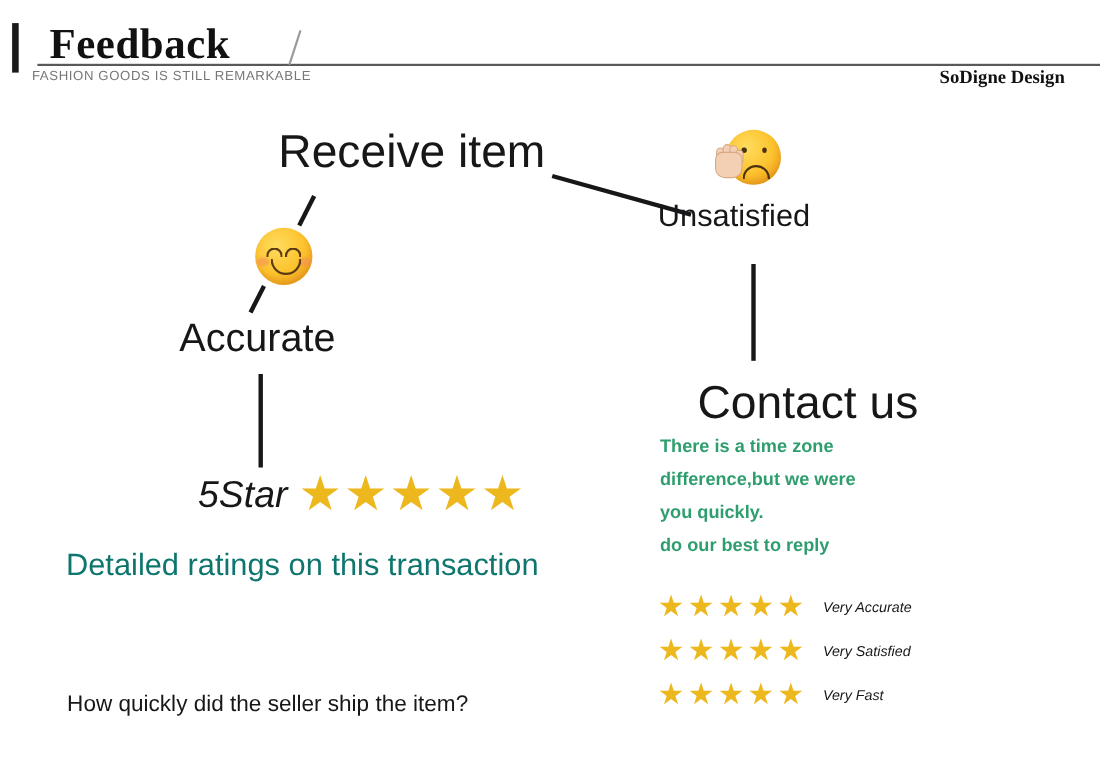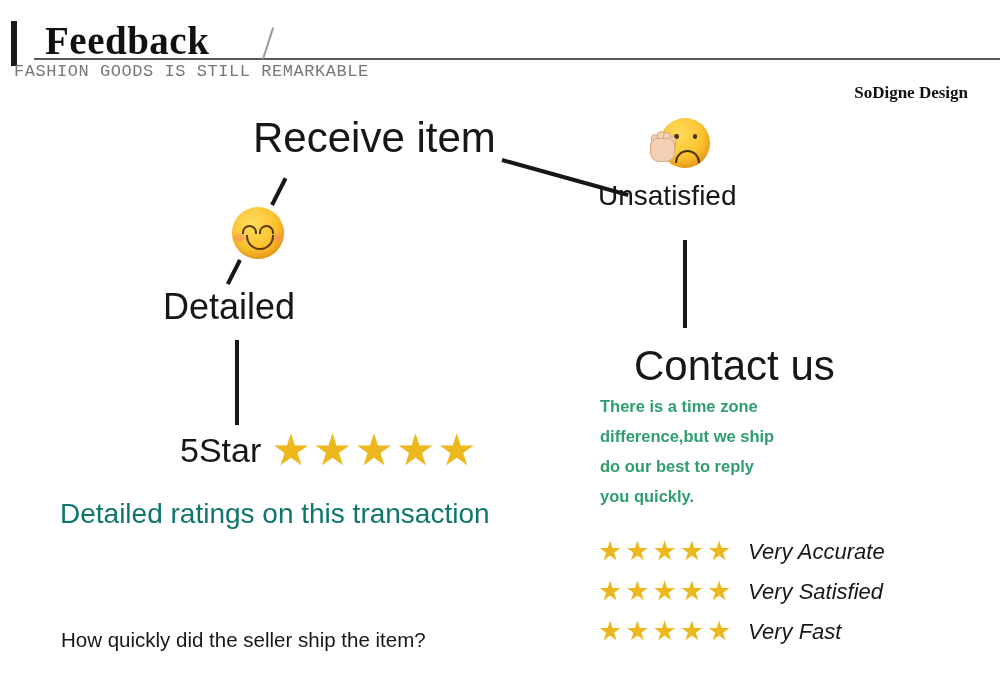--- a/index.html
+++ b/index.html
@@ -51,38 +51,37 @@
     left: 262px;
     top: 26px;
     width: 2px;
     height: 33px;
     background: #9b9b9e;
     transform: rotate(18deg);
     transform-origin: bottom center;
   }
   .hdr-sub {
     position: absolute;
-    left: 14px;
+    left: 29px;
     top: 62px;
-    font-family: Liberation Mono, monospace;
-    font-size: 17px;
+    font-family: Liberation Sans, sans-serif;
+    font-size: 12px;
     letter-spacing: 0.55px;
     color: #77777a;
     white-space: nowrap;
   }
   .hdr-brand {
     position: absolute;
     right: 32px;
     top: 60px;
     font-family: "Liberation Serif", serif;
     font-weight: bold;
     font-size: 17px;
     color: #111111;
     white-space: nowrap;
-    margin-top: 23px;
   }
 
   
   .flow-label {
     position: absolute;
     font-family: "Liberation Sans", sans-serif;
     font-weight: 400;
     color: #17171a;
     white-space: nowrap;
     text-align: right;
@@ -240,20 +239,21 @@
     left: 180px;
     top: 428px;
     display: flex;
     align-items: center;
   }
   #star-row-main .label {
     font-size: 34px;
     color: #17171a;
     margin-right: 10px;
     white-space: nowrap;
+    font-style: italic;
   }
   .stars {
     display: flex;
     align-items: center;
   }
   .star {
     display: inline-block;
     color: #edb81e;
     line-height: 1;
   }
@@ -284,21 +284,21 @@
     left: 598px;
     display: flex;
     align-items: center;
   }
   #rating-row-0 { top: 538px; }
   #rating-row-1 { top: 578px; }
   #rating-row-2 { top: 618px; }
   .rating-row .stars .star { font-size: 27px; margin-right: 3px; }
   .rating-row .rlabel {
     margin-left: 14px;
-    font-size: 22px;
+    font-size: 13px;
     font-style: italic;
     color: #17171a;
     white-space: nowrap;
   }
 </style>
 </head>
 <body>
 
 <div id="page">
 
@@ -317,42 +317,42 @@
   <div class="conn" id="conn-sat-to-star"></div>
   <div class="conn" id="conn-unsat-to-contact"></div>
 
   <div class="face" id="smiley">
     <span class="blush l"></span>
     <span class="blush r"></span>
     <span class="eye l"></span>
     <span class="eye r"></span>
     <span class="mouth"></span>
   </div>
-  <div class="flow-label" id="satisfied">Detailed</div>
+  <div class="flow-label" id="satisfied">Accurate</div>
 
   <div class="face" id="frown-face">
     <span class="eye l"></span>
     <span class="eye r"></span>
     <span class="mouth"></span>
   </div>
   <div id="raised-hand">
     <span class="finger f1"></span>
     <span class="finger f2"></span>
     <span class="finger f3"></span>
     <span class="finger f4"></span>
     <span class="palm"></span>
   </div>
   <div class="flow-label" id="unsatisfied">Unsatisfied</div>
 
   <div class="flow-label" id="contact-us">Contact us</div>
   <div class="note-green">
     <div>There is a time zone</div>
-    <div>difference,but we ship</div>
+    <div>difference,but we were</div>
+    <div>you quickly.</div>
     <div>do our best to reply</div>
-    <div>you quickly.</div>
   </div>
 
   <div id="star-row-main">
     <span class="label">5Star</span>
     <span class="stars">
         <span class="star">★</span>
         <span class="star">★</span>
         <span class="star">★</span>
         <span class="star">★</span>
         <span class="star">★</span>

